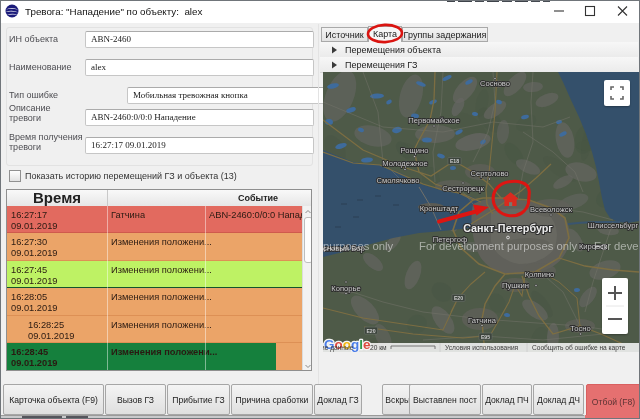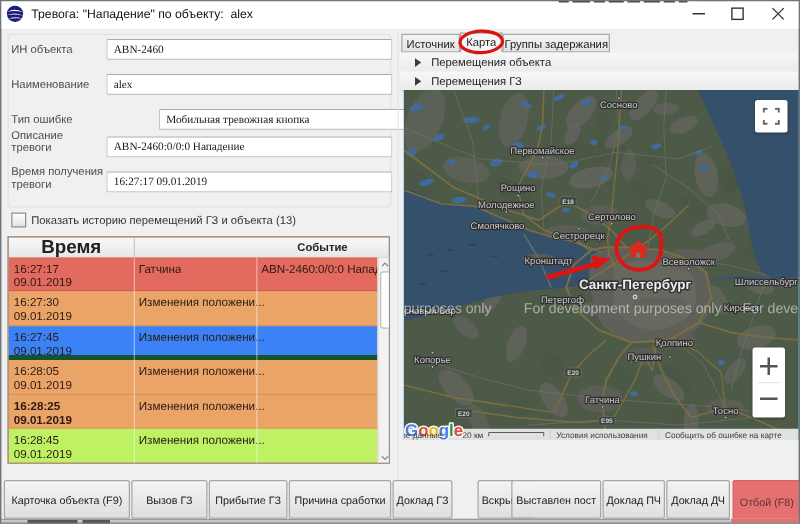--- a/index.html
+++ b/index.html
@@ -68,36 +68,36 @@
       <div class="abs" style="left:0;top:16px;width:295px;height:27px;background:#e26a5f;border-bottom:1px solid #cf5a4d;box-sizing:border-box;">
         <div class="abs" style="left:4px;top:4px;font-size:9.3px;color:#2a1a12;line-height:11.2px;white-space:nowrap;overflow:hidden;">16:27:17<br>09.01.2019</div>
         <div class="abs" style="left:104px;top:4px;font-size:9.3px;color:#2a1a12;line-height:11.2px;white-space:nowrap;overflow:hidden;">Гатчина</div>
         <div class="abs" style="left:202px;top:4px;font-size:9.3px;color:#2a1a12;line-height:11.2px;white-space:nowrap;overflow:hidden;">ABN-2460:0/0:0 Напад...</div>
       </div>
       <div class="abs" style="left:0;top:43px;width:295px;height:27.5px;background:#eba468;border-bottom:1px solid #dd9055;box-sizing:border-box;">
         <div class="abs" style="left:4px;top:4px;font-size:9.3px;color:#2a1a12;line-height:11.2px;white-space:nowrap;overflow:hidden;">16:27:30<br>09.01.2019</div>
         <div class="abs" style="left:104px;top:4px;font-size:9.3px;color:#2a1a12;line-height:11.2px;white-space:nowrap;overflow:hidden;">Изменения положени...</div>
         <div class="abs" style="left:202px;top:4px;font-size:9.3px;color:#2a1a12;line-height:11.2px;white-space:nowrap;overflow:hidden;"></div>
       </div>
-      <div class="abs" style="left:0;top:70.5px;width:295px;height:27.5px;background:#3b82f6;border-bottom:4px solid #14532d;box-sizing:border-box;">
+      <div class="abs" style="left:0;top:70.5px;width:295px;height:27.5px;background:#bef264;border-bottom:1px solid #14532d;box-sizing:border-box;">
         <div class="abs" style="left:4px;top:4px;font-size:9.3px;color:#2a1a12;line-height:11.2px;white-space:nowrap;overflow:hidden;">16:27:45<br>09.01.2019</div>
         <div class="abs" style="left:104px;top:4px;font-size:9.3px;color:#2a1a12;line-height:11.2px;white-space:nowrap;overflow:hidden;">Изменения положени...</div>
         <div class="abs" style="left:202px;top:4px;font-size:9.3px;color:#2a1a12;line-height:11.2px;white-space:nowrap;overflow:hidden;"></div>
       </div>
       <div class="abs" style="left:0;top:98px;width:295px;height:27.5px;background:#eba468;border-bottom:1px solid #dd9055;box-sizing:border-box;">
         <div class="abs" style="left:4px;top:4px;font-size:9.3px;color:#2a1a12;line-height:11.2px;white-space:nowrap;overflow:hidden;">16:28:05<br>09.01.2019</div>
         <div class="abs" style="left:104px;top:4px;font-size:9.3px;color:#2a1a12;line-height:11.2px;white-space:nowrap;overflow:hidden;">Изменения положени...</div>
         <div class="abs" style="left:202px;top:4px;font-size:9.3px;color:#2a1a12;line-height:11.2px;white-space:nowrap;overflow:hidden;"></div>
       </div>
       <div class="abs" style="left:0;top:125.5px;width:295px;height:27.5px;background:#eba468;border-bottom:1px solid #dd9055;box-sizing:border-box;">
-        <div class="abs" style="left:4px;top:4px;font-size:9.3px;color:#2a1a12;line-height:11.2px;white-space:nowrap;overflow:hidden;font-weight:bold;">16:28:25<br>09.01.2019</div>
-        <div class="abs" style="left:104px;top:4px;font-size:9.3px;color:#2a1a12;line-height:11.2px;white-space:nowrap;overflow:hidden;">Изменения положени...</div>
-        <div class="abs" style="left:202px;top:4px;font-size:9.3px;color:#2a1a12;line-height:11.2px;white-space:nowrap;overflow:hidden;"></div>
-      </div>
-      <div class="abs" style="left:0;top:153px;width:295px;height:27.5px;background:#bef264;border-bottom:1px solid #dd9055;box-sizing:border-box;">
+        <div class="abs" style="left:21px;top:4px;font-size:9.3px;color:#2a1a12;line-height:11.2px;white-space:nowrap;overflow:hidden;">16:28:25<br>09.01.2019</div>
+        <div class="abs" style="left:104px;top:4px;font-size:9.3px;color:#2a1a12;line-height:11.2px;white-space:nowrap;overflow:hidden;">Изменения положени...</div>
+        <div class="abs" style="left:202px;top:4px;font-size:9.3px;color:#2a1a12;line-height:11.2px;white-space:nowrap;overflow:hidden;"></div>
+      </div>
+      <div class="abs" style="left:0;top:153px;width:269px;height:27.5px;background:#15803d;border-bottom:1px solid #dd9055;box-sizing:border-box;font-weight:bold;">
         <div class="abs" style="left:4px;top:4px;font-size:9.3px;color:#2a1a12;line-height:11.2px;white-space:nowrap;overflow:hidden;">16:28:45<br>09.01.2019</div>
         <div class="abs" style="left:104px;top:4px;font-size:9.3px;color:#2a1a12;line-height:11.2px;white-space:nowrap;overflow:hidden;">Изменения положени...</div>
         <div class="abs" style="left:202px;top:4px;font-size:9.3px;color:#2a1a12;line-height:11.2px;white-space:nowrap;overflow:hidden;"></div>
       </div>
     </div>
 
   <div class="abs" style="left:100px;top:16px;width:1px;height:166px;background:rgba(255,255,255,.45);"></div>
   <div class="abs" style="left:198px;top:16px;width:1px;height:166px;background:rgba(255,255,255,.45);"></div>
 
   <div class="abs" style="left:295px;top:16px;width:9px;height:166px;background:#f2f2f2;border-left:1px solid #dcdcdc;">

